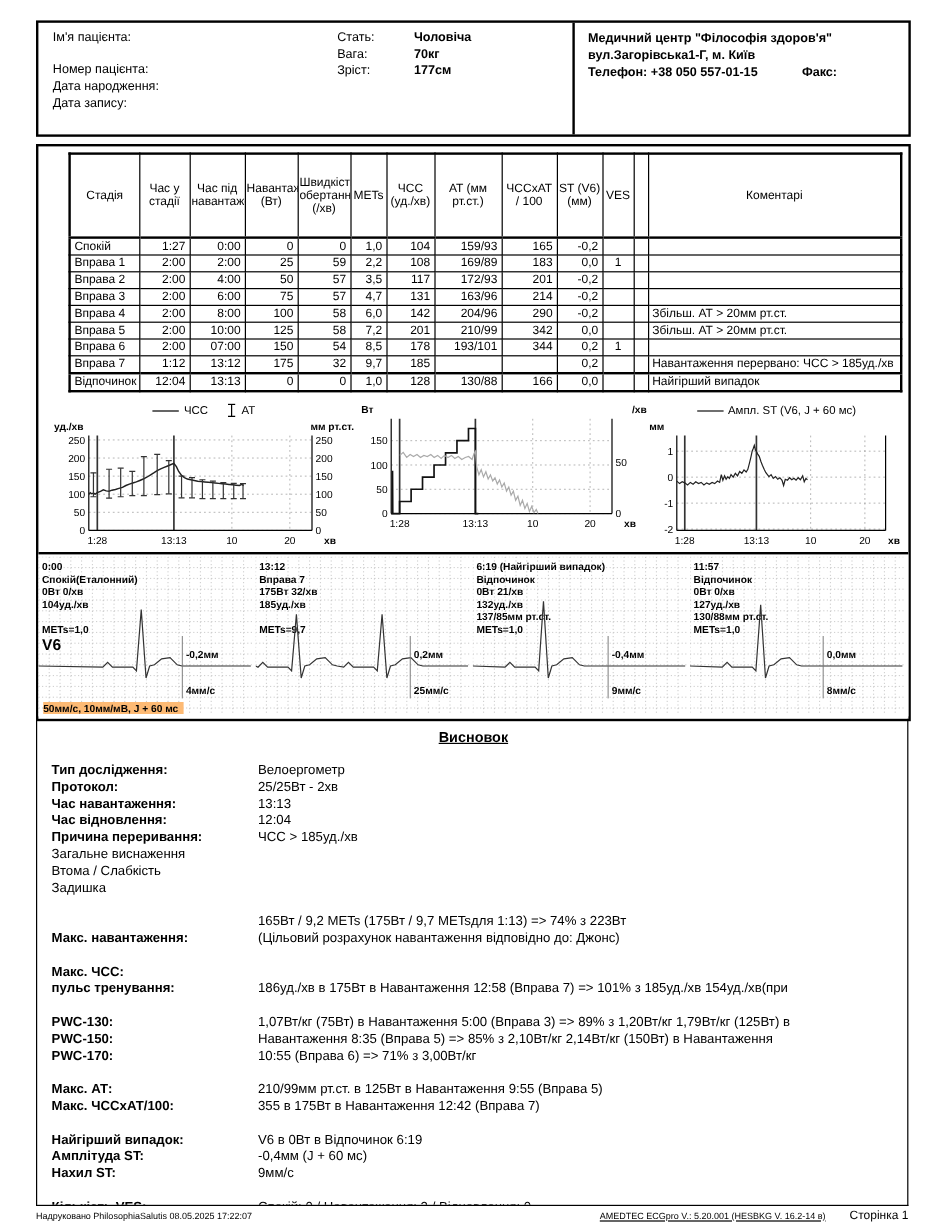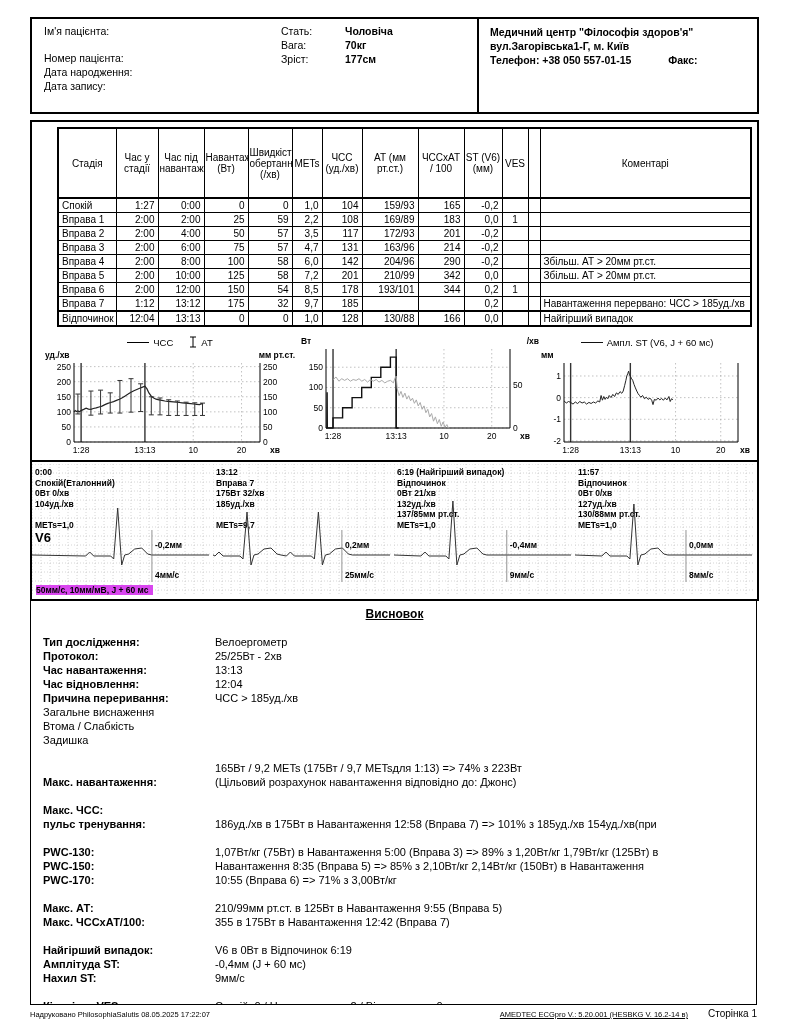--- a/index.html
+++ b/index.html
@@ -25,21 +25,21 @@
   #stage-table tr.thick-top td{border-top:2px solid #000;}
   td.al{text-align:left;} td.ar{text-align:right;} td.ac{text-align:center;}
 
   .charts{position:absolute;left:0;top:213px;width:100%;height:122px;}
   .chart-block{position:absolute;top:0;height:122px;}
   .chart-legend{display:flex;justify-content:center;align-items:center;gap:16px;height:14px;font-size:9.5px;white-space:nowrap;}
   .chart-legend .sw{display:inline-block;width:22px;border-top:1.5px solid #000;vertical-align:middle;margin-right:4px;}
   .chart-legend .item{display:flex;align-items:center;}
 
   .ecg-strip{position:absolute;left:0;top:338px;width:100%;height:137px;border-top:2px solid #000;display:flex;gap:2px;padding-top:2px;box-sizing:border-box;background:#fff;}
-  .ecg-caption{position:absolute;left:4px;bottom:2px;font-size:8.5px;font-weight:bold;background:#d946ef;padding-right:4px;margin-top:29px;}
+  .ecg-caption{position:absolute;left:4px;bottom:2px;font-size:8.5px;font-weight:bold;background:#fdba74;padding-right:4px;margin-top:29px;}
 
   
   .conclusion-box{position:absolute;left:30px;top:599px;width:727px;height:406px;border:1px solid #000;border-top:none;box-sizing:border-box;padding:8px 10px 0 12px;overflow:hidden;}
   .conclusion-title{font-size:12px;font-weight:bold;text-decoration:underline;margin-bottom:14px;text-align:center;}
   .crow{display:flex;}
   .crow.gap{margin-bottom:14px;align-items:flex-end;}
   .clabels{width:172px;font-weight:bold;flex-shrink:0;}
   .clabels.plain{font-weight:normal;}
   .cvals{flex:1;}
   .crow div{line-height:14px;font-size:11px;white-space:nowrap;}
@@ -201,21 +201,21 @@
             <td class="ar">210/99</td>
             <td class="ar">342</td>
             <td class="ar">0,0</td>
             <td class="ac"></td>
             <td class="ar"></td>
             <td class="al">Збільш. АТ  &gt; 20мм рт.ст.</td>
           </tr>
           <tr>
             <td class="al">Вправа 6</td>
             <td class="ar">2:00</td>
-            <td class="ar">12:00</td>
+            <td class="ar">07:00</td>
             <td class="ar">150</td>
             <td class="ar">54</td>
             <td class="ar">8,5</td>
             <td class="ar">178</td>
             <td class="ar">193/101</td>
             <td class="ar">344</td>
             <td class="ar">0,2</td>
             <td class="ac">1</td>
             <td class="ar"></td>
             <td class="al"></td>

